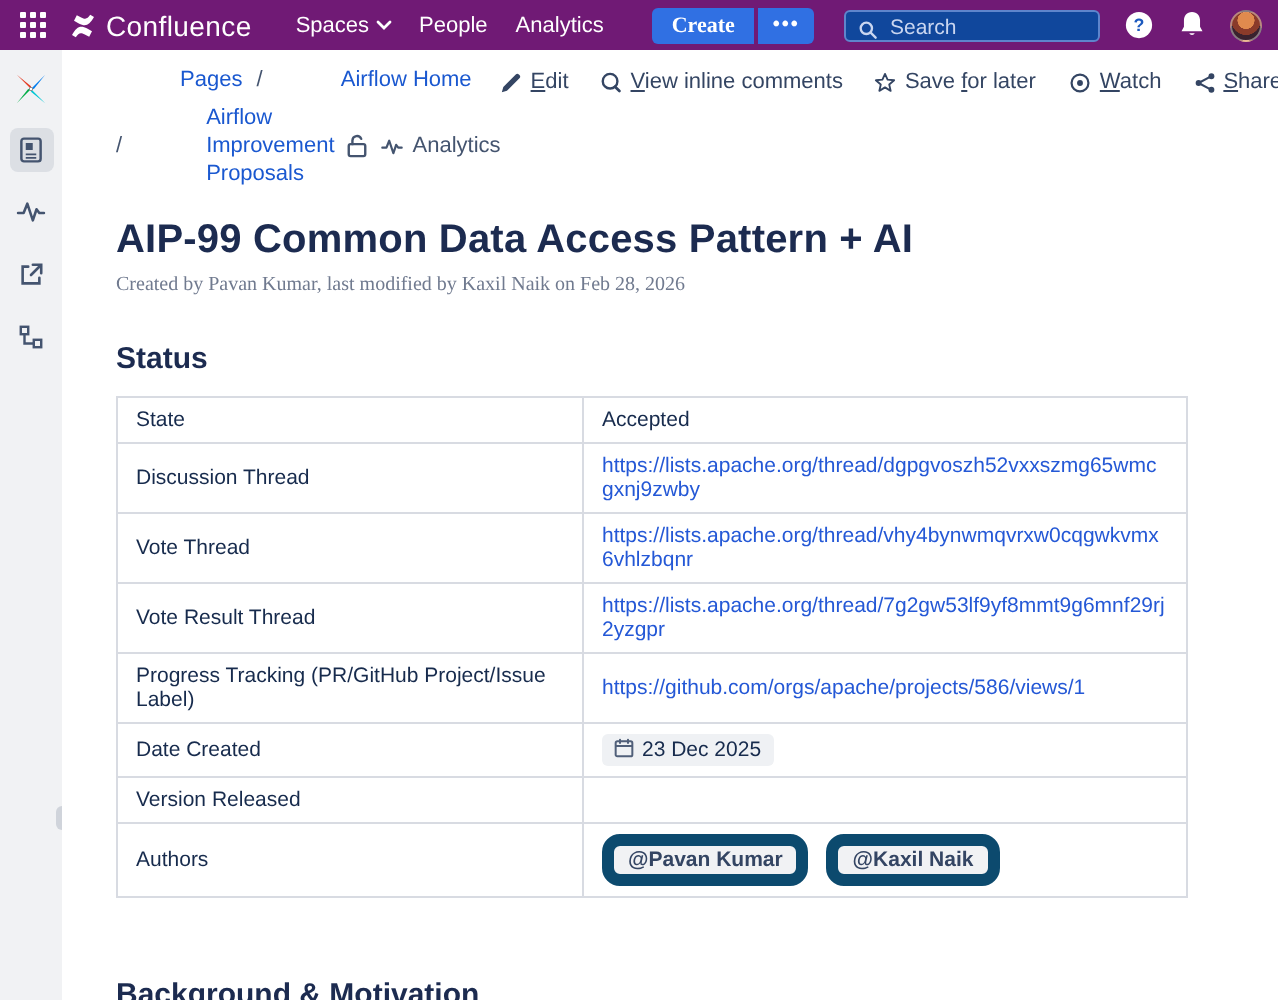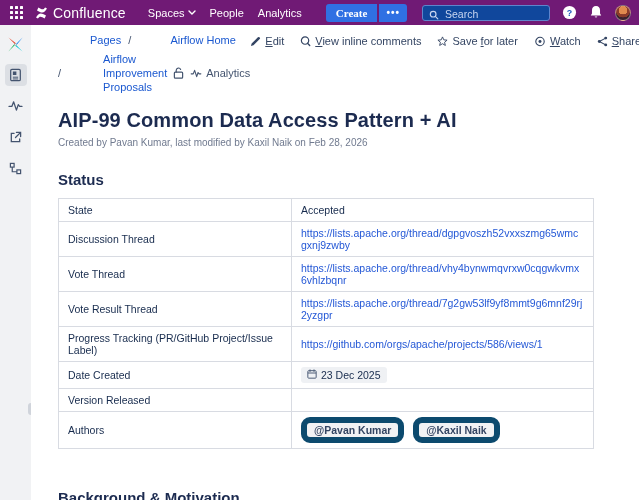--- a/index.html
+++ b/index.html
@@ -64,21 +64,21 @@
   .crumbs { font-size:11px; line-height:14px; }
   .crumb-link { color:#1A58D0; text-decoration:none; cursor:pointer;padding-left:32px; }
   .crumb-sep { color:#44546F; margin:0 4px; }
   .crumb-line2 { margin-top:5px; display:flex; align-items:center; gap:6px; }
   .crumb-extra { color:#44546F; display:flex; align-items:center; gap:4px; font-size:11px; }
   .actions { display:flex; align-items:center; gap:16px; color:#344563; margin-top:2px; white-space:nowrap; }
   .action { display:flex; align-items:center; gap:4px; font-size:11px; cursor:pointer; }
   .key { text-decoration:underline; }
   
   .page-title { margin-top:15px; font-size:20px; font-weight:600; color:#1C2B50; letter-spacing:0.1px; }
-  .byline { margin-top:5px; font-size:10px; color:#707A8F; }
+  .byline { margin-top:5px; font-size:10px; color:#707A8F;font-family:Liberation Serif, serif; }
   
   .sec-heading { font-size:15px; font-weight:600; color:#1C2B50; }
   .status-heading { margin-top:23px; }
   
   table.status { margin-top:10px; border-collapse:collapse; width:536px; table-layout:fixed; }
   table.status td { border:1px solid #D8DBE2; padding:5px 9px; vertical-align:middle; height:22px; }
   td.lbl { width:233px; font-weight:400; font-size:10.5px; color:#172B4D; }
   td.val { font-size:10.5px; color:#172B4D; }
   .cell-link { color:#2458D6; text-decoration:none; cursor:pointer; font-size:10.5px; word-break:break-all; }
   .date-chip {

